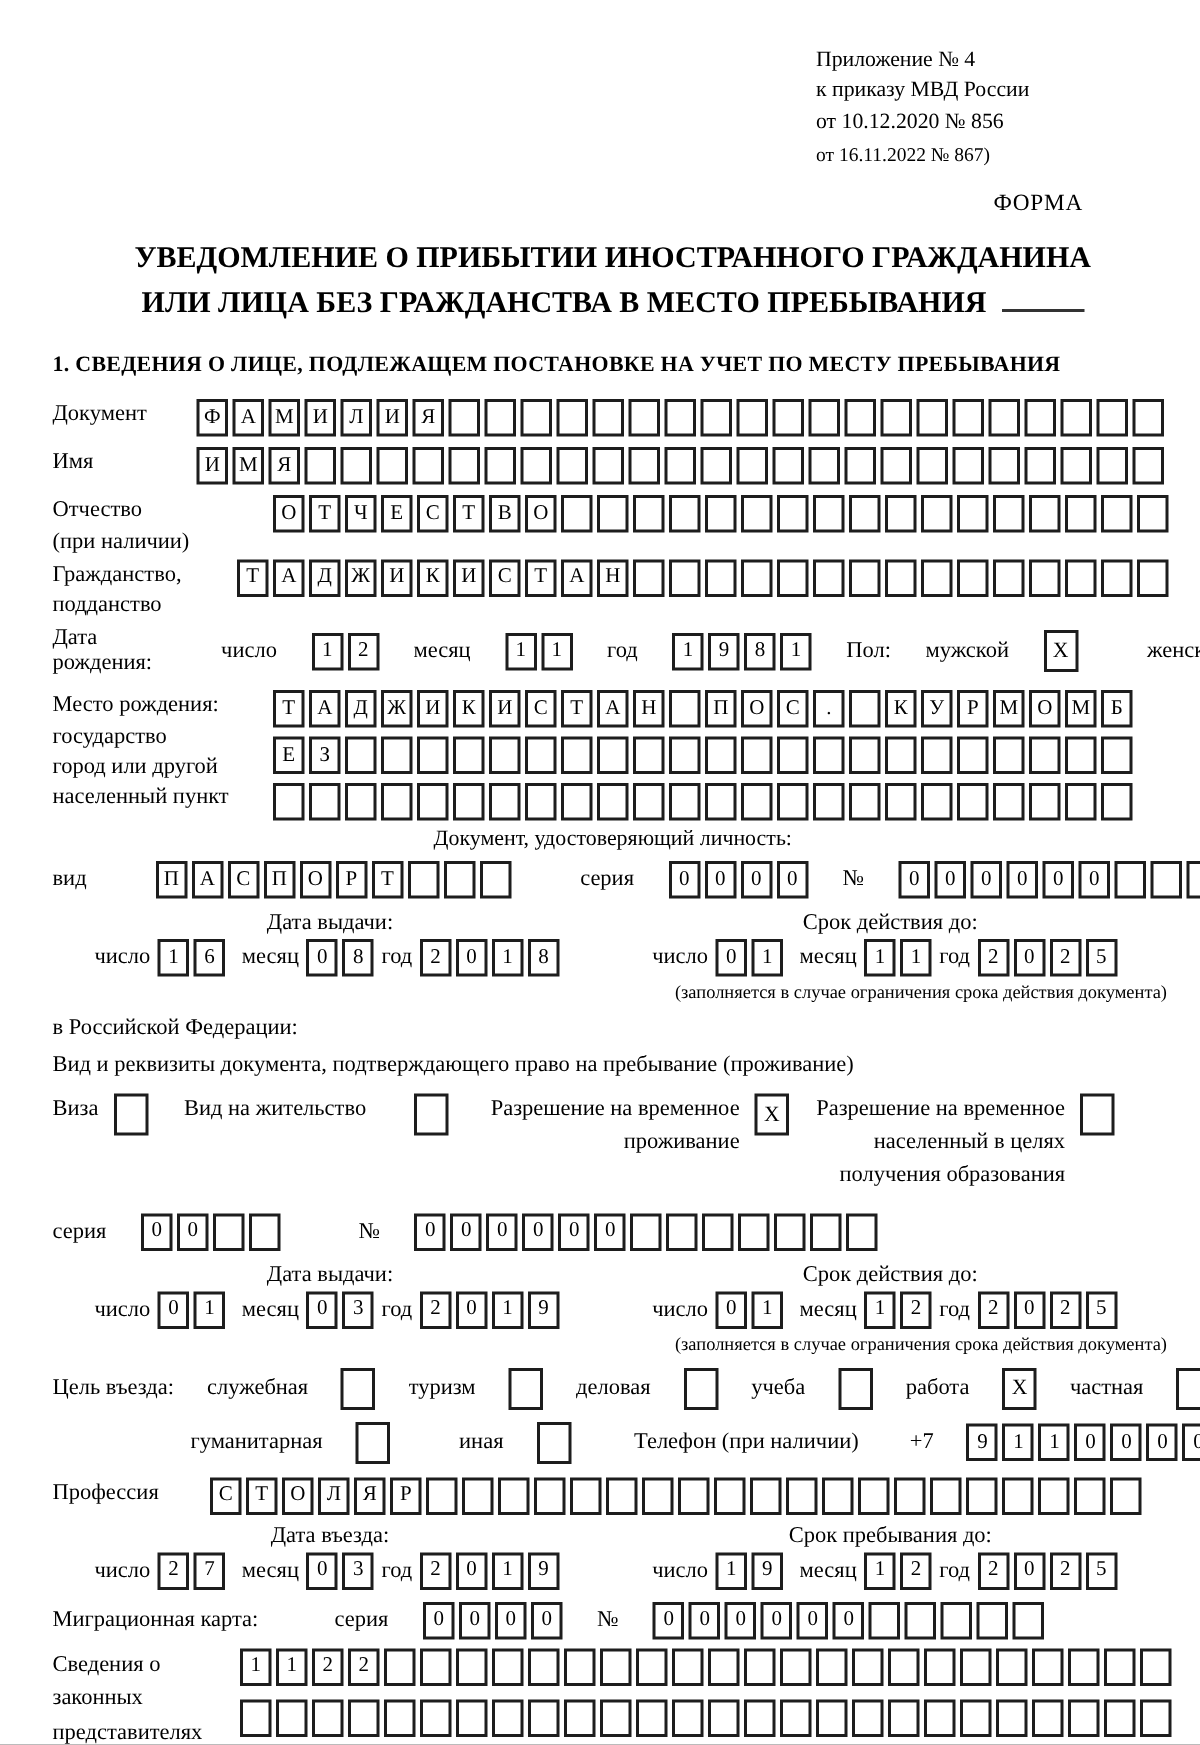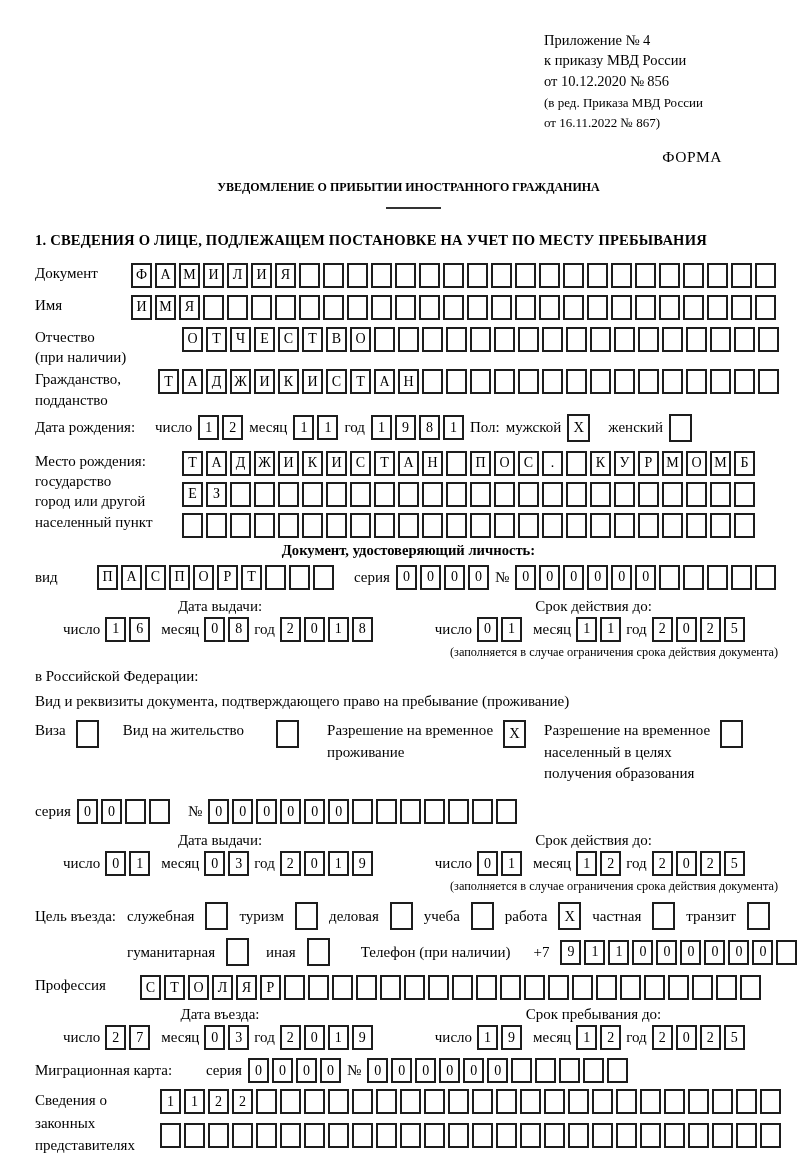--- a/index.html
+++ b/index.html
@@ -7,66 +7,65 @@
     width:800px;height:1163px;box-sizing:border-box;margin:0 auto;
     background:#ffffff;color:#000;
     font-family:"Liberation Serif","DejaVu Serif",serif;
     font-size:15px;padding:30px 18px 8px 35px;overflow:hidden;position:relative;
   }
   
   .appendix{margin-left:auto;width:238px;line-height:1.4;font-size:14.5px}
   .appendix .ed{font-size:13px;line-height:1.35;margin-top:3px}
   .forma{font-weight:normal;text-align:right;padding-right:60px;margin-top:16px;font-size:15.5px;letter-spacing:.5px}
   
-  .title{text-align:center;font-weight:bold;font-size:12px;line-height:1.5;margin-top:12px}
+  .title{text-align:center;font-weight:bold;font-size:20px;line-height:1.5;margin-top:12px}
   .blankline{display:inline-block;width:55px;border-bottom:2px solid #333;height:1px;margin-left:10px;vertical-align:baseline}
   .sechead{font-weight:bold;font-size:14.6px;margin-top:18px;margin-bottom:14px;letter-spacing:.2px}
   
   .frow{display:flex;align-items:flex-start;margin-bottom:7px}
   .flabel{flex:0 0 auto;line-height:1.35}
   .cells{display:flex;gap:3px;flex-wrap:nowrap}
   .cell{flex:0 0 auto;width:17px;height:21px;border:2px solid #1d1d1d;display:flex;align-items:center;justify-content:center;font-size:14px;background:#fff}
   .cbox{flex:0 0 auto;width:19px;height:24px;border:2px solid #1d1d1d;display:inline-flex;align-items:center;justify-content:center;font-size:14.5px;vertical-align:middle}
   .stack{display:flex;flex-direction:column;gap:6px}
-  .inline{display:flex;align-items:center;gap:6px;flex-wrap:nowrap}
+  .inline{display:flex;align-items:center;gap:23px;flex-wrap:nowrap}
   
   .dheads{display:flex;margin-bottom:2px}
   .dheads .h1{flex:0 0 370px;text-align:center}
   .dheads .h2{flex:1;text-align:center}
   .drow{display:flex;align-items:center;margin-bottom:3px}
   .dgroup{display:flex;align-items:center;gap:5px}
   .dgroup .w{margin-left:6px}
   .note-r{text-align:right;padding-right:4px;font-size:12.3px;margin-bottom:8px}
-  .dochead{text-align:center;font-weight:bold;font-size:14.6px;margin:4px 0 6px 0}
+  .dochead{text-align:center;font-weight:normal;font-size:14.6px;margin:4px 0 6px 0}
   
   .opts{display:flex;align-items:flex-start;margin:10px 0 14px 0}
   .opt{display:flex;align-items:flex-start;gap:10px}
-  .optlbl{text-align:left;line-height:1.45}
-  .purposes{display:flex;align-items:center;gap:11px;flex-wrap:nowrap;margin-bottom:8px}
+  .optlbl{text-align:right;line-height:1.45}
+  .purposes{display:flex;align-items:center;gap:22px;flex-wrap:nowrap;margin-bottom:8px}
   .purposes .pl{white-space:nowrap}
   .rep{display:flex;align-items:flex-start;margin-top:4px}
   .rep .lbl{flex:0 0 125px;line-height:1.5}
 </style>
 </head>
 <body>
 
 <div class="page">
 
   <div class="appendix">
     <div>Приложение № 4</div>
     <div>к приказу МВД России</div>
     <div>от 10.12.2020 № 856</div>
-    <div class="ed">(в ред. Приказа МВД России</div>
     <div class="ed">от 16.11.2022 № 867)</div>
   </div>
   <div class="forma">ФОРМА</div>
 
   <div class="title">
     <div>УВЕДОМЛЕНИЕ О ПРИБЫТИИ ИНОСТРАННОГО ГРАЖДАНИНА</div>
-    <div><span class="blankline"></span></div>
+    <div><span>ИЛИ ЛИЦА БЕЗ ГРАЖДАНСТВА В МЕСТО ПРЕБЫВАНИЯ</span><span class="blankline"></span></div>
   </div>
 
   <div class="sechead">1. СВЕДЕНИЯ О ЛИЦЕ, ПОДЛЕЖАЩЕМ ПОСТАНОВКЕ НА УЧЕТ ПО МЕСТУ ПРЕБЫВАНИЯ</div>
 
   <div class="frow">
     <div class="flabel" style="width:96px">Документ</div>
     <div class="cells">
         <div class="cell">Ф</div>
         <div class="cell">А</div>
         <div class="cell">М</div>
@@ -514,21 +513,21 @@
     <span class="pl">работа</span>
     <span class="cbox">X</span>
     <span class="pl">частная</span>
     <span class="cbox"></span>
     <span class="pl">транзит</span>
     <span class="cbox"></span>
   </div>
   <div class="purposes" style="margin-left:92px;margin-bottom:9px">
     <span class="pl">гуманитарная</span>
     <span class="cbox"></span>
-    <span class="pl" style="margin-left:6px">иная</span>
+    <span class="pl" style="margin-left:24px">иная</span>
     <span class="cbox"></span>
     <span class="pl" style="margin-left:20px">Телефон (при наличии)</span>
     <span class="pl" style="margin-left:12px">+7</span>
     <span class="cells">
         <div class="cell">9</div>
         <div class="cell">1</div>
         <div class="cell">1</div>
         <div class="cell">0</div>
         <div class="cell">0</div>
         <div class="cell">0</div>

